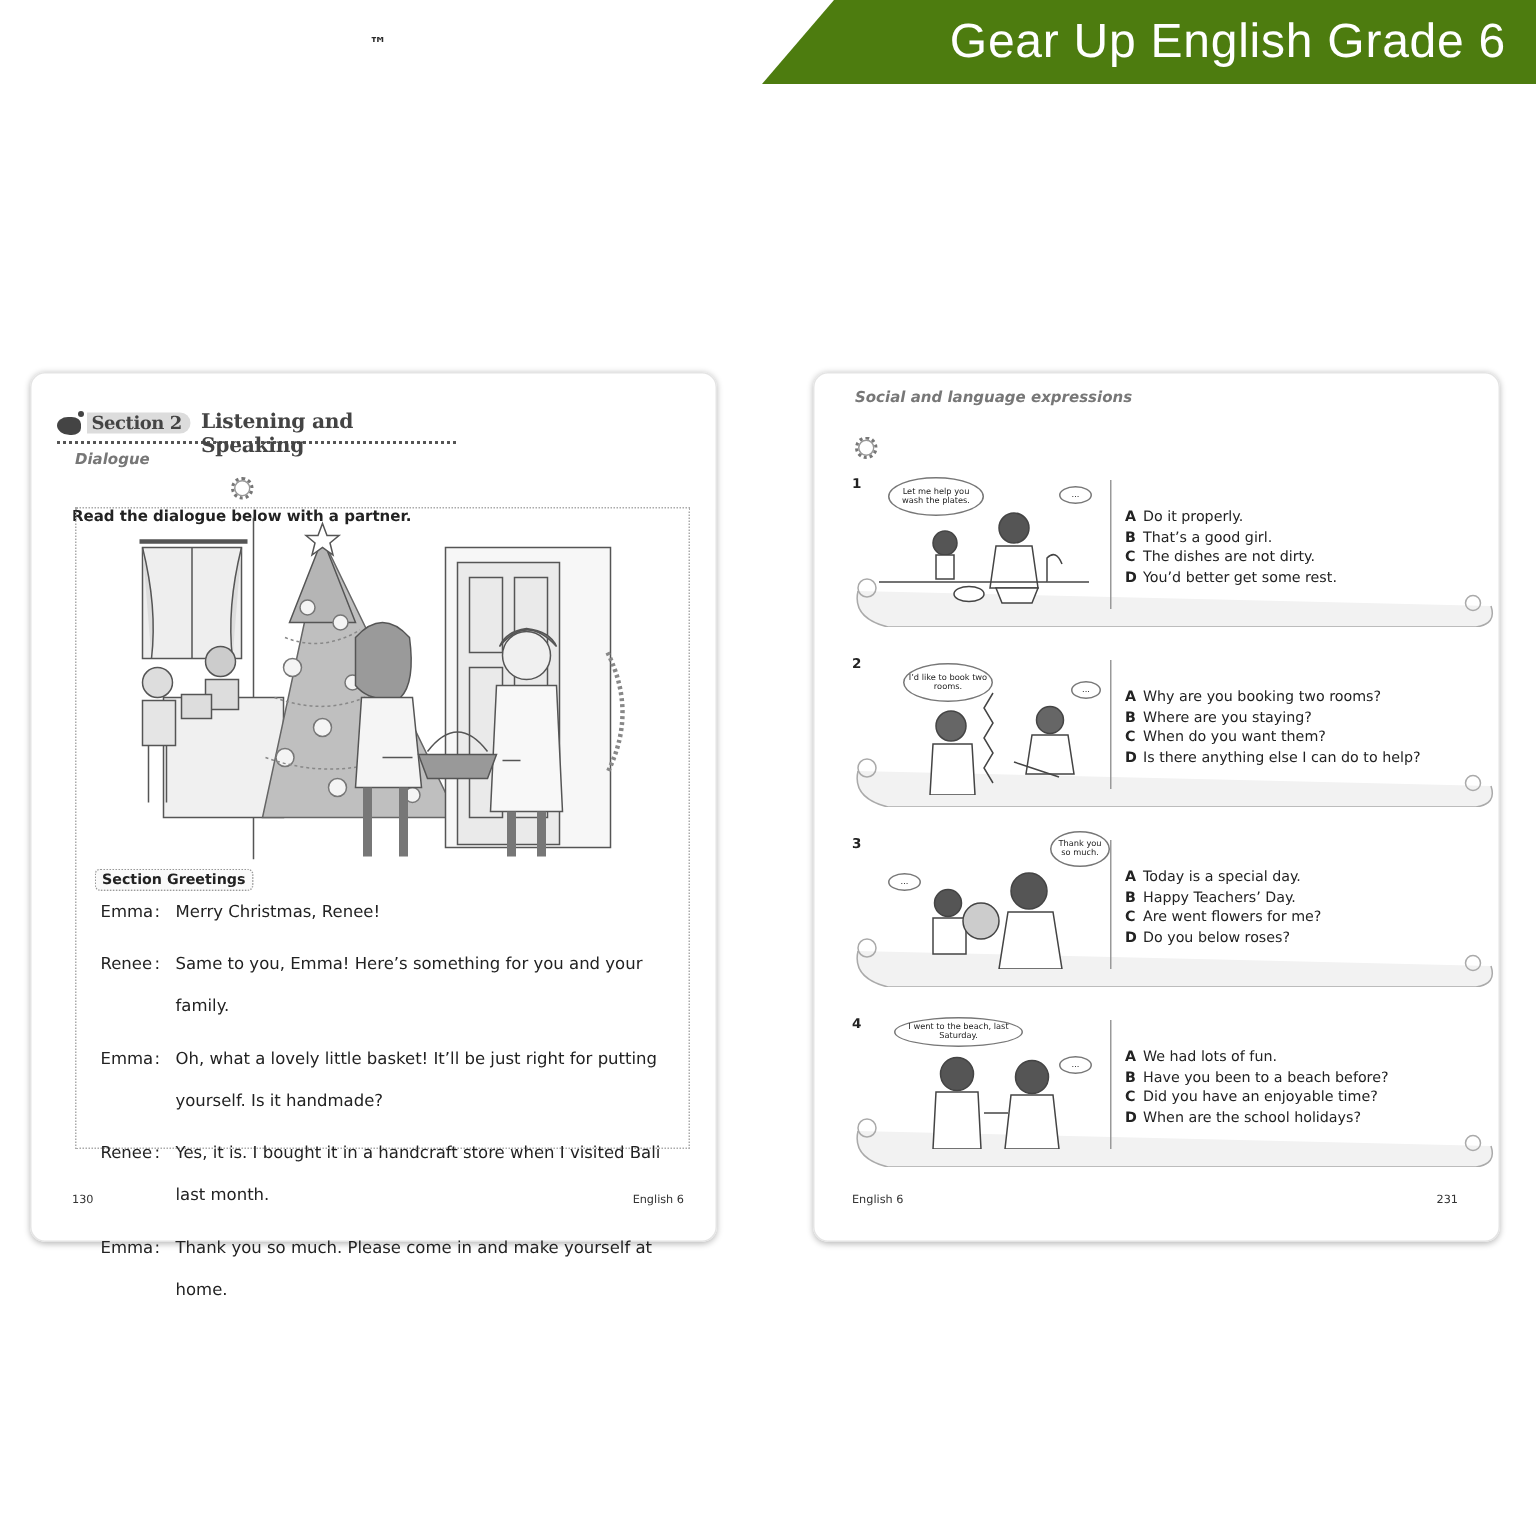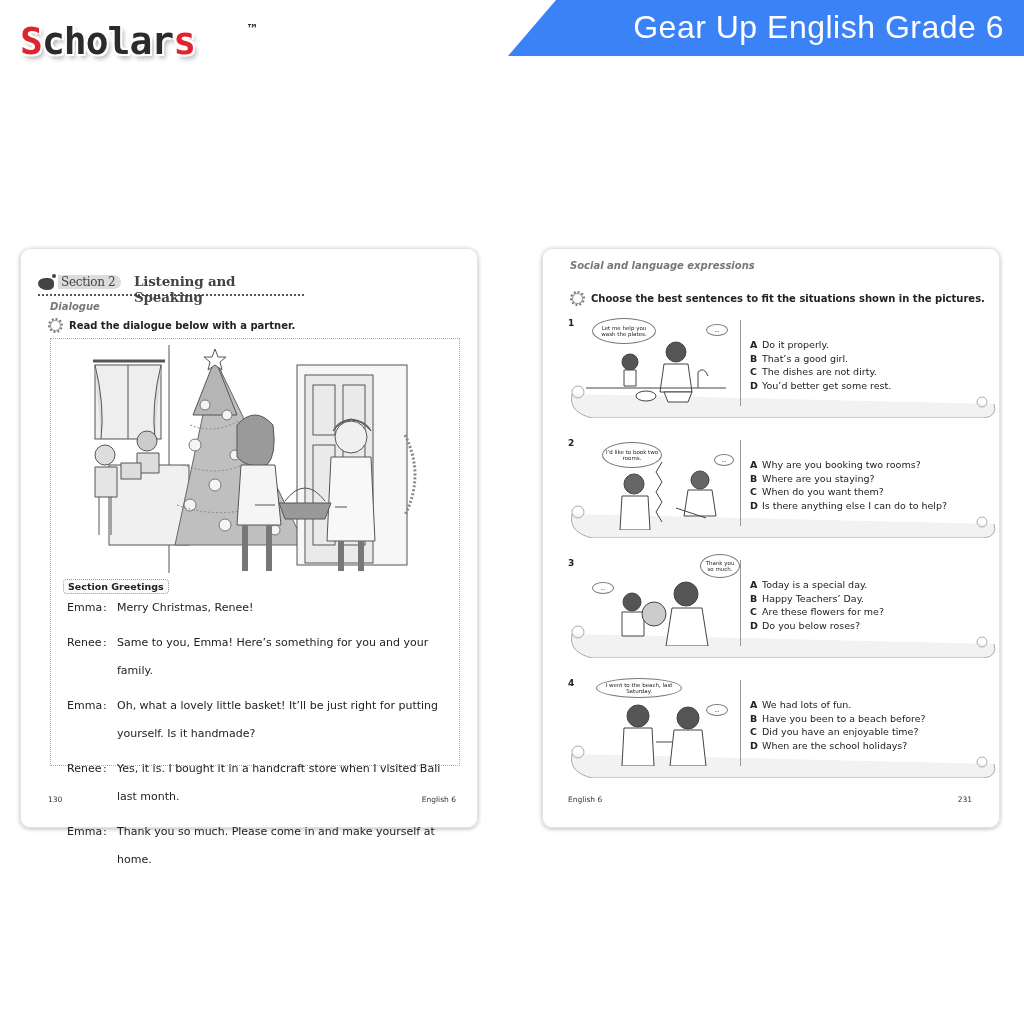--- a/index.html
+++ b/index.html
@@ -10,36 +10,36 @@
   .logo { position: absolute; left: 14px; top: 12px; width: 260px; height: 90px; }
   .logo-line { position: absolute; font-family: "DejaVu Sans Mono", monospace; font-weight: bold;
     font-size: 38px; letter-spacing: -1px; line-height: 1; color: #2b2b2b;
     text-shadow: 2px 2px 0 #fff, -2px -2px 0 #fff, 2px -2px 0 #fff, -2px 2px 0 #fff, 3px 4px 5px rgba(0,0,0,0.35); }
   .logo-line .red { color: #e0242f; }
   .logo-l1 { left: 6px; top: 10px; }
   .logo-l2 { left: 12px; top: 48px; }
   .logo-tm { position: absolute; left: 232px; top: 10px; font-size: 12px; font-weight: bold; color: #2b2b2b; font-family: "DejaVu Sans", sans-serif; }
 
   
-  .banner { position: absolute; right: 0; top: 0; width: 516px; height: 56px; background: #3b82f6;
+  .banner { position: absolute; right: 0; top: 0; width: 516px; height: 56px; background: #4d7c0f;
     clip-path: polygon(48px 0, 100% 0, 100% 100%, 0 100%); }
   .banner-title { position: absolute; right: 20px; top: 9px; color: #fff; font-family: "Liberation Sans", sans-serif;
     font-size: 32px; letter-spacing: 0.5px; }
 
   
   .page { position: absolute; top: 248px; width: 458px; height: 580px; background: #fff;
     border-radius: 10px; box-shadow: 0 1px 4px rgba(0,0,0,0.28), inset 0 0 0 1px #e4e4e4; }
   .page-left { left: 20px; }
   .page-right { left: 542px; }
 
   
   .section-head { position: absolute; left: 18px; top: 26px; width: 266px; height: 22px; border-bottom: 2px dotted #555; }
   .bird-icon { position: absolute; left: 0; top: 4px; width: 16px; height: 12px; background: #444; border-radius: 60% 50% 50% 70%; }
   .bird-icon:after { content: ""; position: absolute; left: 14px; top: -4px; width: 4px; height: 4px; background: #444; border-radius: 50%; }
-  .section-tag { position: absolute; left: 20px; top: 1px; font-family: "DejaVu Serif", serif; font-weight: normal; font-size: 12px;
+  .section-tag { position: absolute; left: 20px; top: 1px; font-family: "DejaVu Serif", serif; font-weight: bold; font-size: 12px;
     color: #444; background: #dcdcdc; padding: 0 6px 0 3px; border-radius: 0 8px 8px 0; letter-spacing: -0.3px; }
   .section-title { position: absolute; left: 96px; top: -1px; font-family: "DejaVu Serif", serif; font-weight: bold; font-size: 13.5px;
     color: #444; letter-spacing: -0.2px; }
 
   .subhead { position: absolute; font-family: "DejaVu Sans", sans-serif; font-style: italic; font-weight: bold; font-size: 10px; color: #777; }
   .instruction { position: absolute; display: flex; align-items: center; gap: 6px; font-size: 10px; font-weight: bold; color: #222; }
   .gear-circle-icon { width: 15px; height: 15px; border-radius: 50%; border: 2px dotted #777; box-shadow: inset 0 0 0 1px #999; flex: none; }
 
   
   .dialogue-box { position: absolute; left: 30px; top: 90px; width: 410px; height: 428px; border: 1px dotted #aaa; }
@@ -64,36 +64,35 @@
   .q-opt { display: flex; line-height: 13.5px; }
   .q-letter { width: 12px; font-weight: bold; flex: none; }
   .scroll-deco { position: absolute; left: 0; top: 62px; width: 428px; height: 38px; }
   .bubble { position: absolute; background: #fff; border: 1px solid #777; border-radius: 50%; font-size: 5.5px; text-align: center;
     color: #222; display: flex; align-items: center; justify-content: center; line-height: 1.15; padding: 2px; }
 </style>
 </head>
 <body>
 
 <div class="logo">
-  <div class="logo-line logo-l1"><span class="red">S</span><span>cholar</span><span class="red">s</span></div>
   <div class="logo-tm">™</div>
 </div>
 
 <div class="banner">
   <div class="banner-title">Gear Up English Grade 6</div>
 </div>
 
 <div class="page page-left">
   <div class="section-head">
     <div class="bird-icon"></div>
     <div class="section-tag">Section 2</div>
     <div class="section-title">Listening and Speaking</div>
   </div>
   <div class="subhead" style="left:30px; top:53px;">Dialogue</div>
-  <div class="instruction" style="left:28px; top:70px;">
+  <div class="instruction" style="left:28px; top:70px;flex-direction:column;">
     <span class="gear-circle-icon"></span>
     <span>Read the dialogue below with a partner.</span>
   </div>
 
   <div class="dialogue-box">
 
     <svg class="illustration" viewBox="0 0 380 228">
       <g fill="none" stroke="#555" stroke-width="1">
 
         <line x1="104" y1="0" x2="104" y2="228"></line>
@@ -187,21 +186,20 @@
   </div>
 
   <div class="footer-text" style="left:28px;">130</div>
   <div class="footer-text" style="right:22px;">English 6</div>
 </div>
 
 <div class="page page-right">
   <div class="subhead" style="left:28px; top:12px;">Social and language expressions</div>
   <div class="instruction" style="left:28px; top:43px;">
     <span class="gear-circle-icon"></span>
-    <span>Choose the best sentences to fit the situations shown in the pictures.</span>
   </div>
 
   <div class="q-row" style="top:70px;">
     <svg class="scroll-deco" viewBox="0 0 428 38" preserveAspectRatio="none">
       <path d="M4 14 q-4 18 20 24 h392 q14 -2 10 -14" fill="#f2f2f2" stroke="#aaa"></path>
       <circle cx="10" cy="12" r="6" fill="none" stroke="#aaa"></circle>
         <circle cx="414" cy="22" r="5" fill="none" stroke="#aaa"></circle>
     </svg>
     <div class="q-num">1</div>
     <div class="q-pic">
@@ -308,21 +306,21 @@
       <div class="q-opt">
           <span class="q-letter">A</span>
           <span>Today is a special day.</span>
         </div>
       <div class="q-opt">
           <span class="q-letter">B</span>
           <span>Happy Teachers’ Day.</span>
         </div>
       <div class="q-opt">
           <span class="q-letter">C</span>
-          <span>Are these flowers for me?</span>
+          <span>Are went flowers for me?</span>
         </div>
       <div class="q-opt">
           <span class="q-letter">D</span>
           <span>Do you below roses?</span>
         </div>
     </div>
   </div>
 
   <div class="q-row" style="top:430px;">
     <svg class="scroll-deco" viewBox="0 0 428 38" preserveAspectRatio="none">

